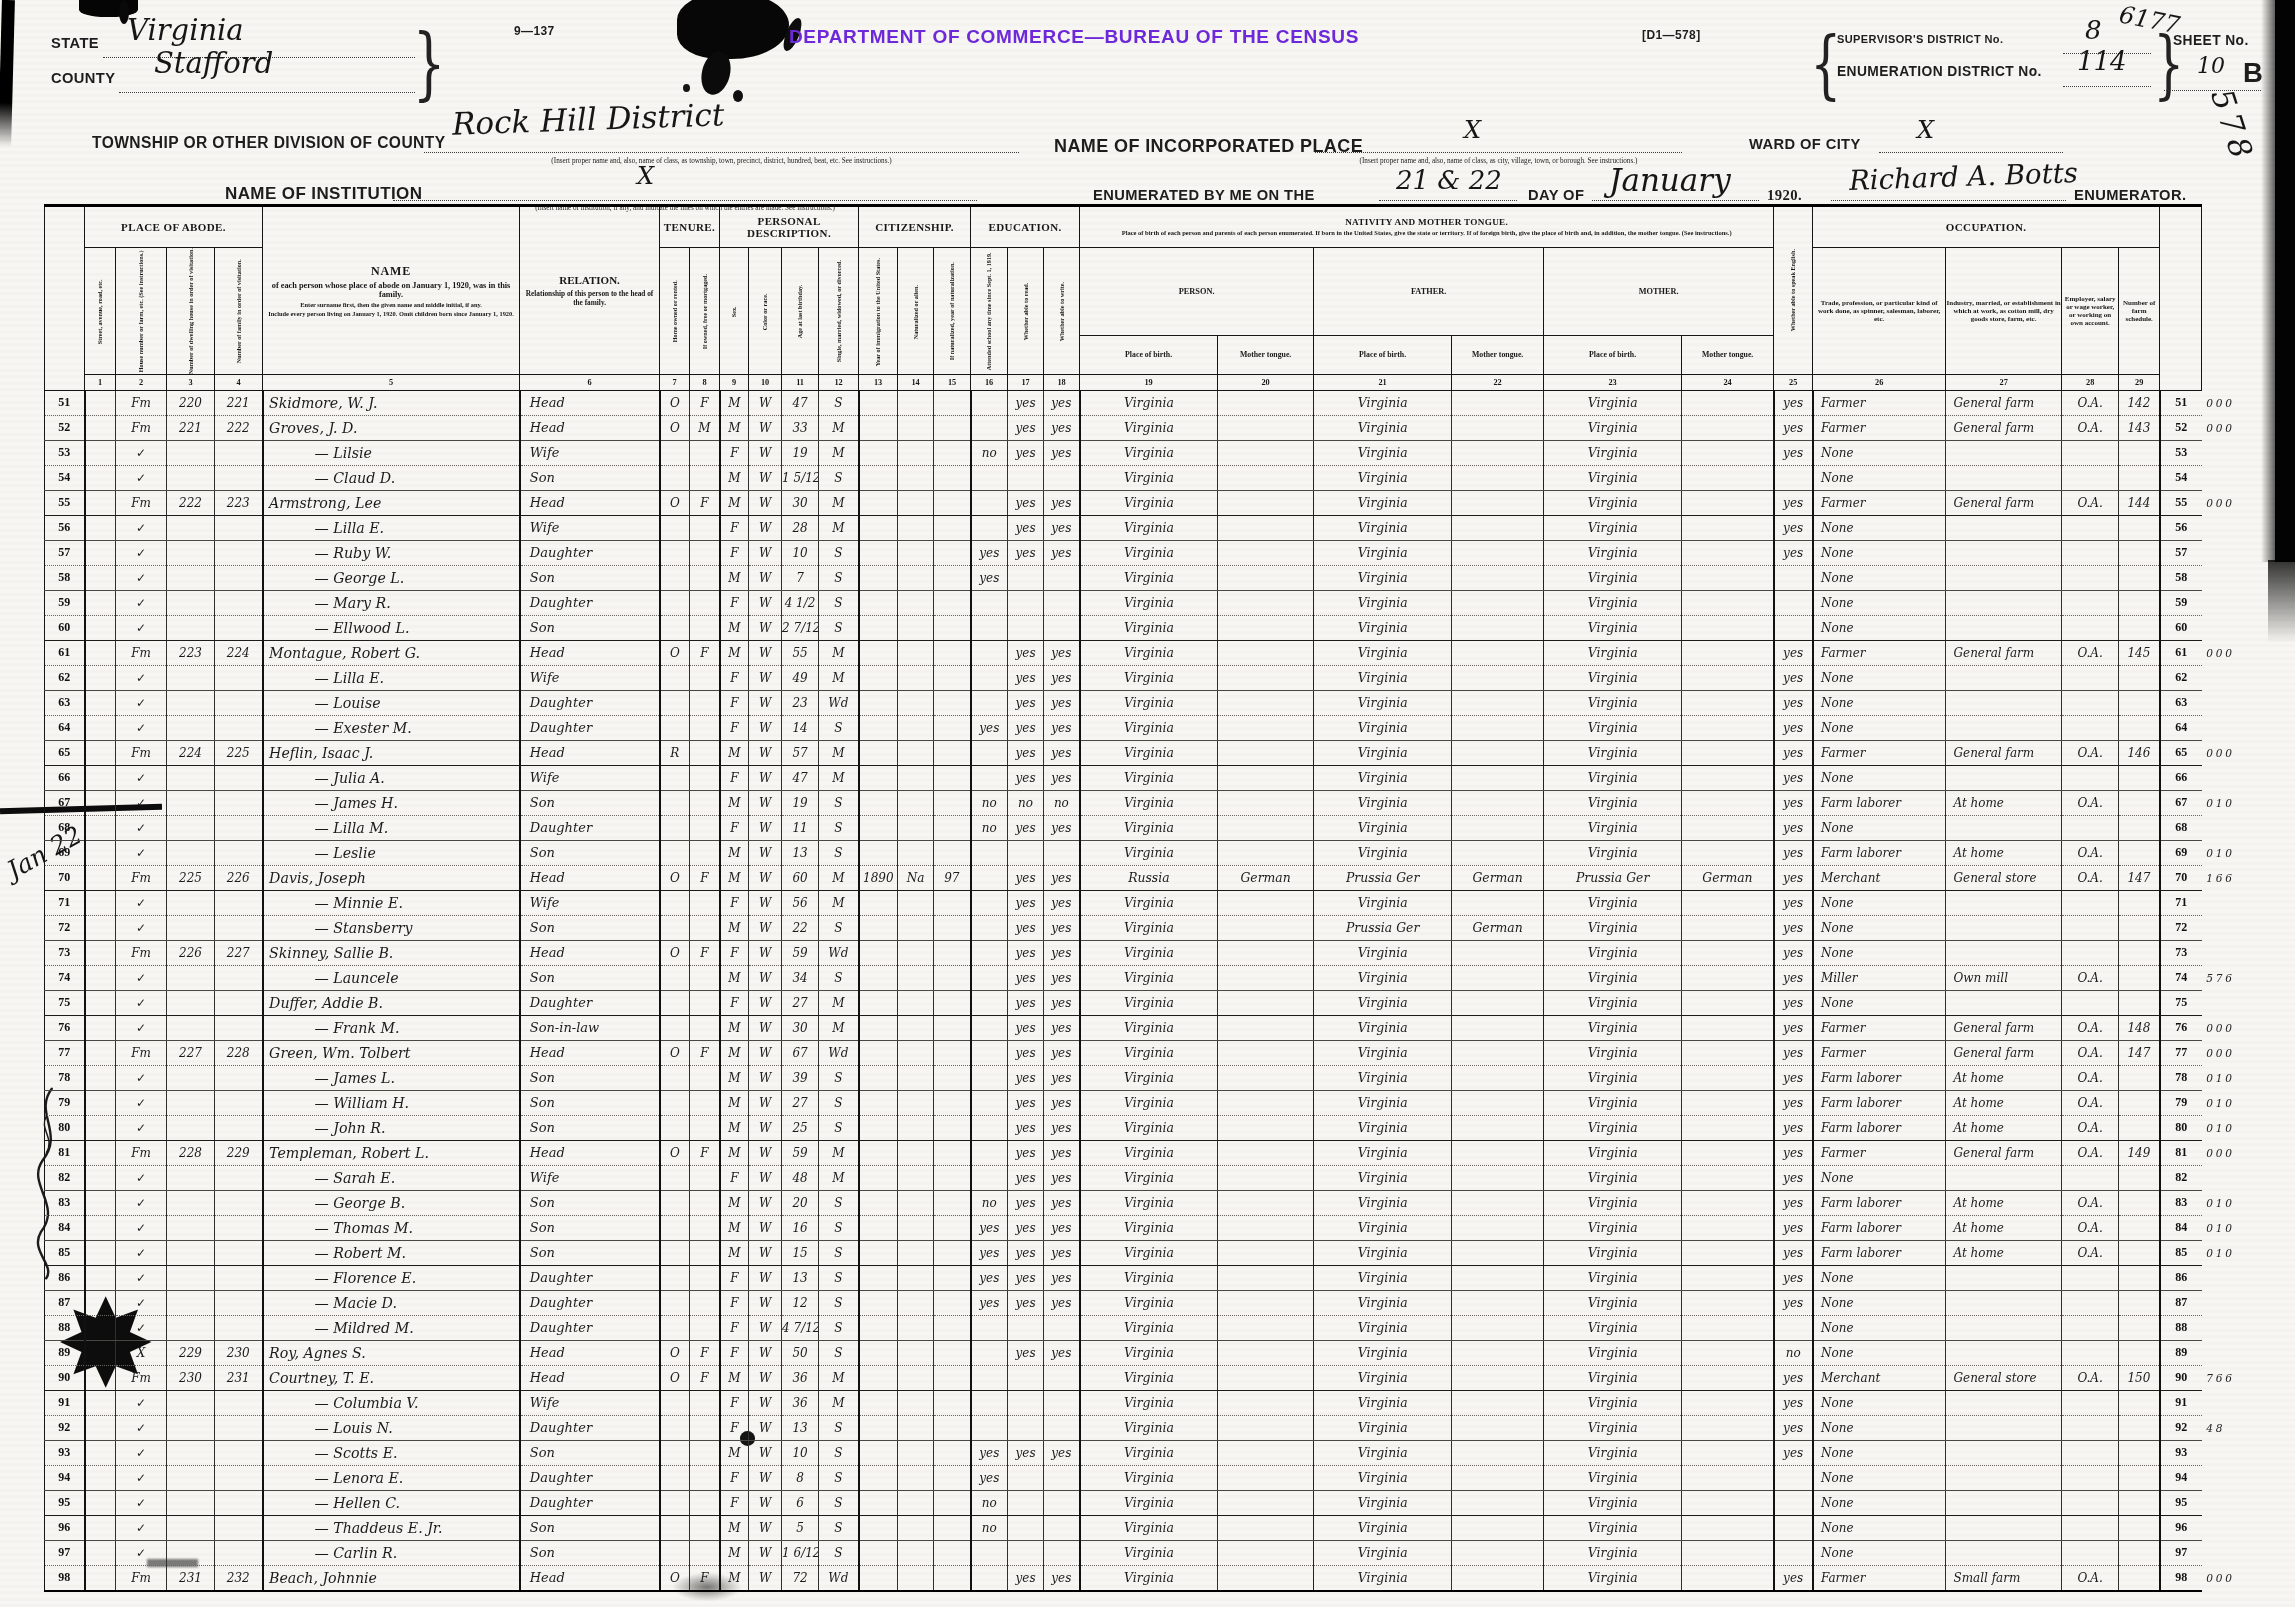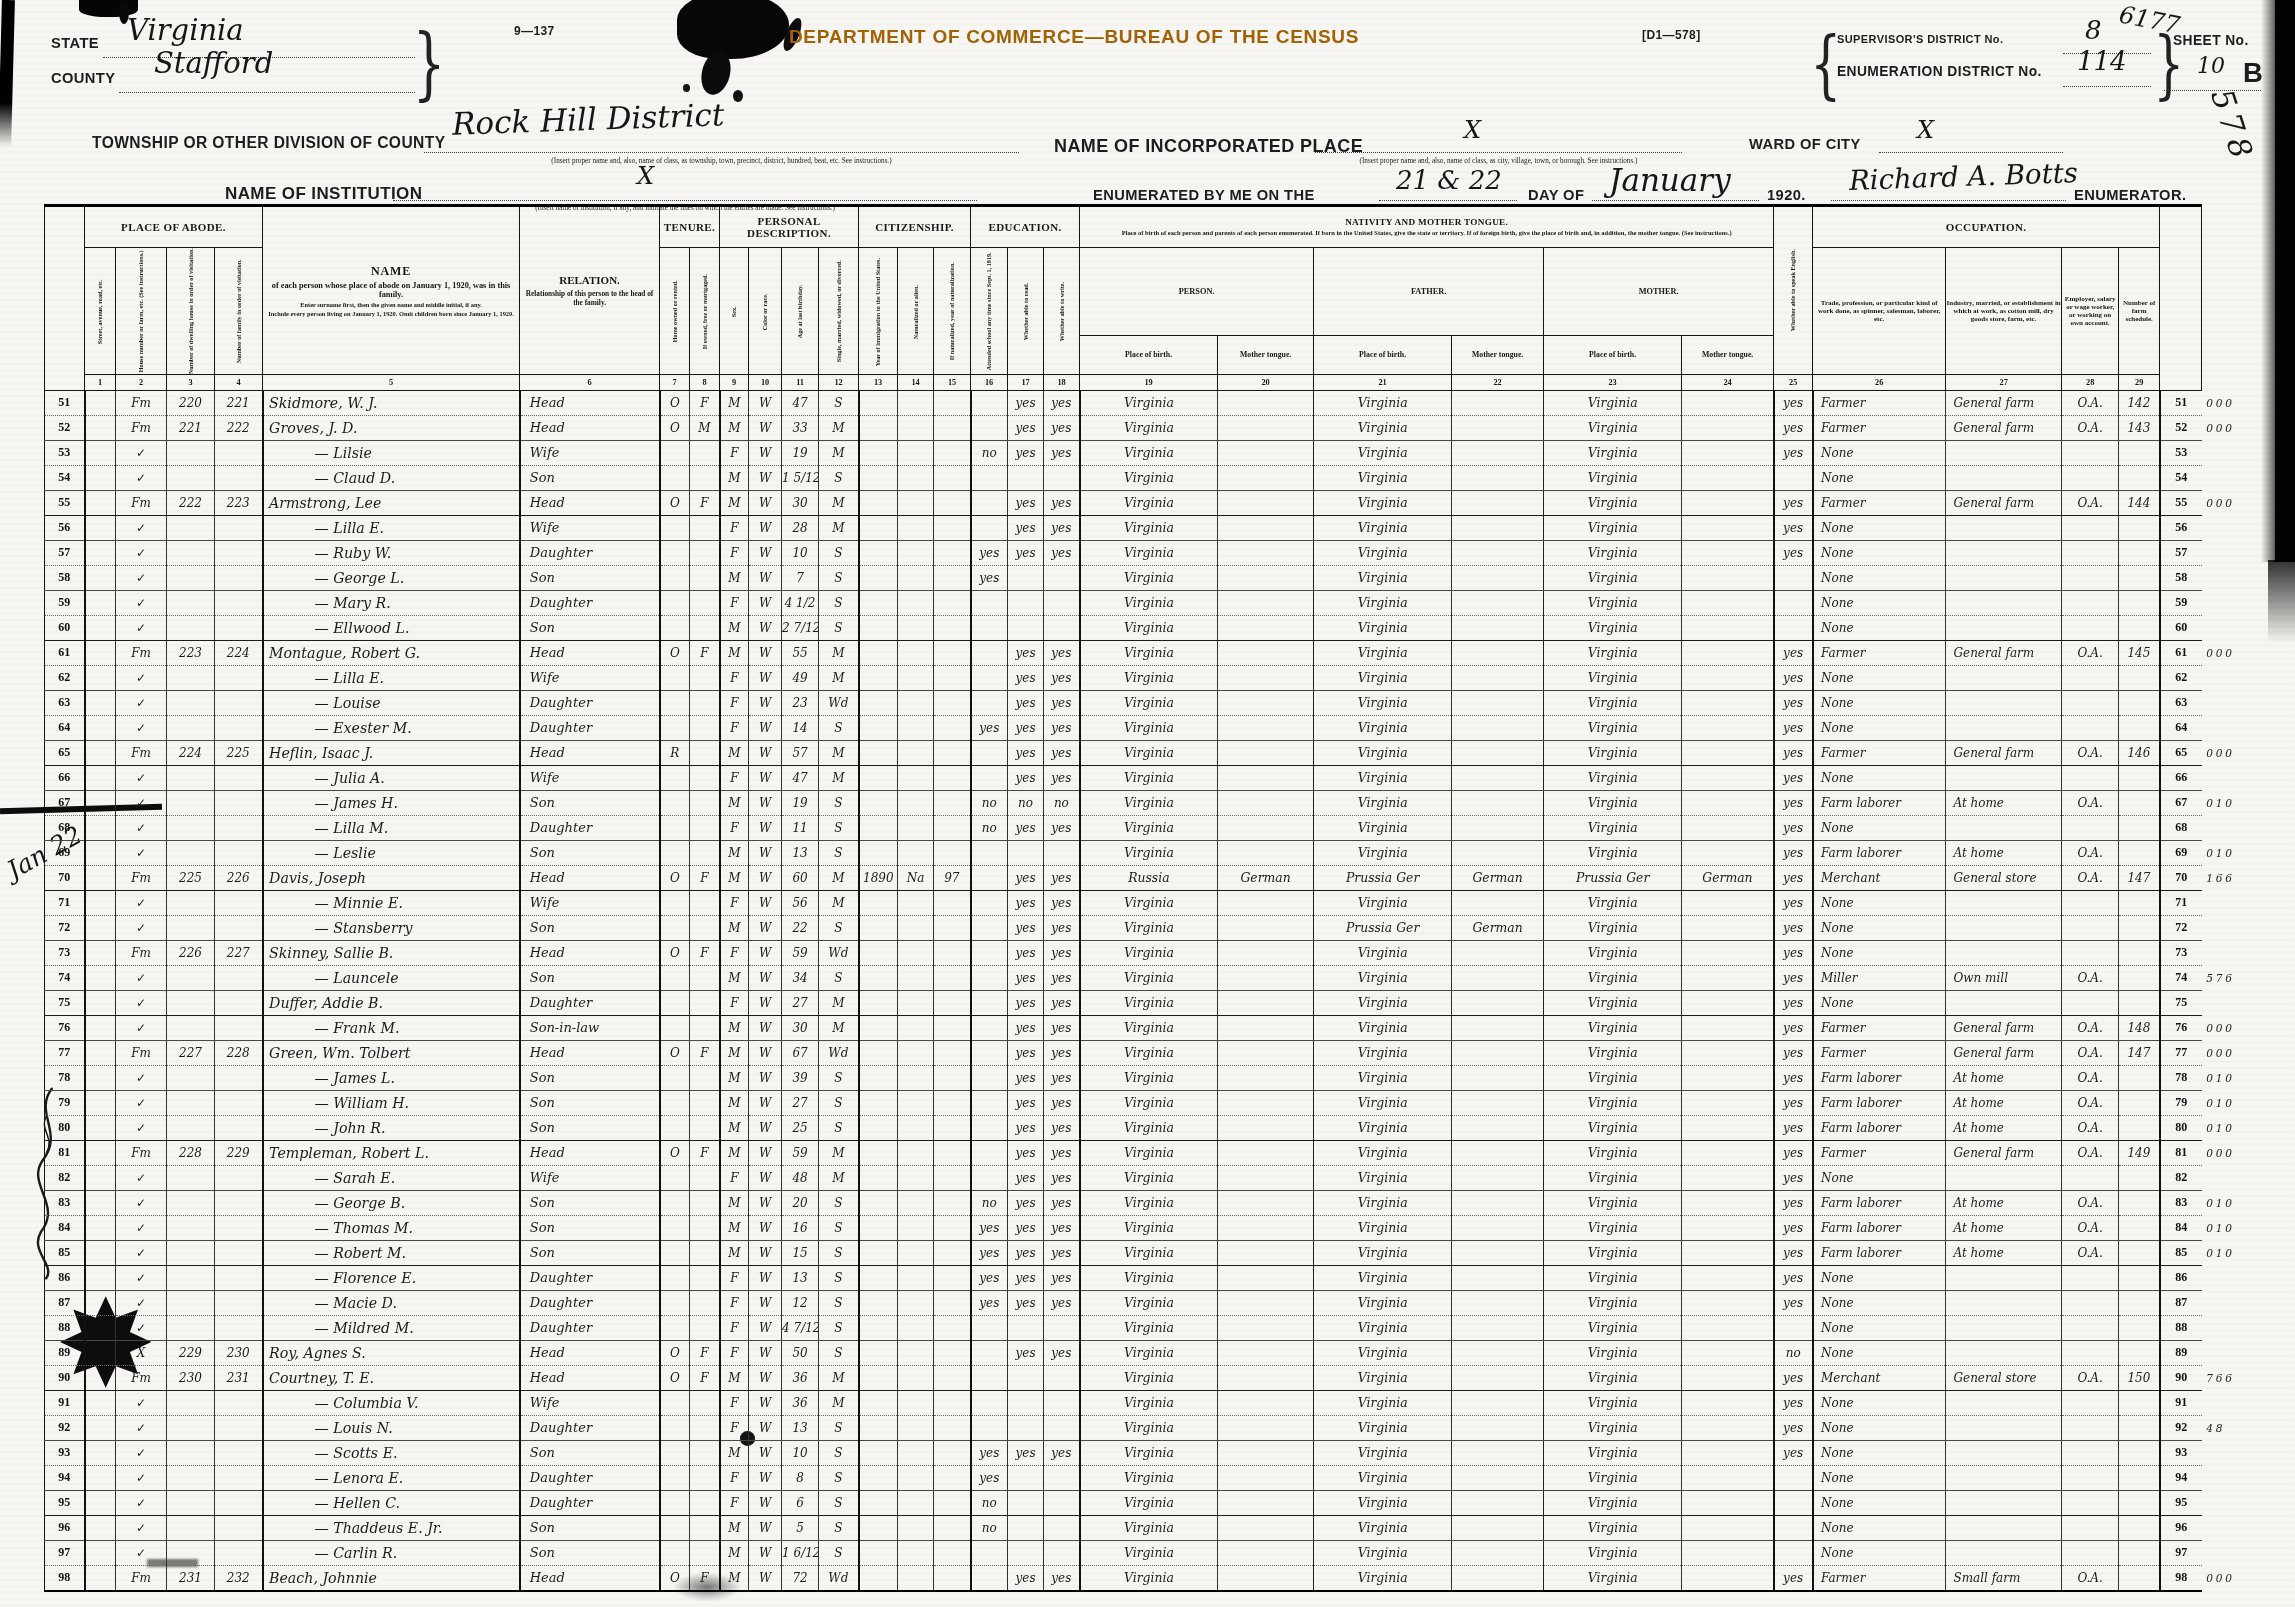--- a/index.html
+++ b/index.html
@@ -10,21 +10,21 @@
 
   
   .lbl{position:absolute;font-family:"Liberation Sans",sans-serif;font-weight:bold;font-size:14.7px;
     letter-spacing:0.4px;color:#1d1d1d;white-space:nowrap;}
   .lbl.sm{font-size:12px;}
   .fine{position:absolute;font-size:7.8px;font-family:"Liberation Serif",serif;color:#222;
     text-align:center;white-space:nowrap;transform:scale(.92);}
   .dot{position:absolute;border-bottom:1.8px dotted #3c3c3c;height:0;}
   .hwv{position:absolute;font-family:"DejaVu Serif",serif;font-style:italic;color:#161616;white-space:nowrap;}
   .brace{position:absolute;font-family:"DejaVu Serif",serif;font-weight:normal;color:#222;transform:scaleX(.65);}
-  .bigtitle{position:absolute;font-family:"Liberation Sans",sans-serif;font-weight:bold;color:#a16207;
+  .bigtitle{position:absolute;font-family:"Liberation Sans",sans-serif;font-weight:bold;color:#6d28d9;
     text-align:center;white-space:nowrap;}
 
   
   .art{position:absolute;pointer-events:none;}
 
   
   table#grid{position:absolute;left:44px;top:204px;width:2204px;border-collapse:collapse;table-layout:fixed;}
   #grid th,#grid td{padding:0;margin:0;overflow:hidden;}
   #grid thead th{border:1.4px solid #151515;font-family:"Liberation Serif",serif;font-weight:bold;
     text-align:center;vertical-align:middle;color:#171717;}
@@ -139,21 +139,21 @@
   <span class="hwv" style="left:637px;top:162px;font-size:24px;">X</span>
   <div class="dot" style="left:393px;top:200px;width:584px;"></div>
   <div class="fine" style="left:393px;top:203px;width:584px;">(Insert name of institution, if any, and indicate the lines on which the entries are made.  See instructions.)</div>
 
   <span class="lbl" style="left:1093px;top:187px;font-size:14.7px;">ENUMERATED BY ME ON THE</span>
   <span class="hwv" style="left:1396px;top:165px;font-size:26px;">21 &amp; 22</span>
   <div class="dot" style="left:1379px;top:200px;width:138px;"></div>
   <span class="lbl" style="left:1528px;top:187px;font-size:14.7px;">DAY OF</span>
   <span class="hwv" style="left:1609px;top:162px;font-size:31px;">January</span>
   <div class="dot" style="left:1592px;top:200px;width:167px;"></div>
-  <span class="lbl" style="left:1767px;top:187px;font-size:14.7px;">1920.</span>
+  <span class="lbl" style="left:1767px;top:187px;font-size:14.7px;font-family:Liberation Serif, serif;">1920.</span>
   <span class="hwv" style="left:1849px;top:160px;font-size:27.5px;transform:rotate(-2deg);">Richard A. Botts</span>
   <div class="dot" style="left:1831px;top:200px;width:235px;"></div>
   <span class="lbl" style="left:2074px;top:187px;font-size:14.7px;">ENUMERATOR.</span>
 
   <table id="grid">
     <colgroup>
       <col style="width:40px">
         <col style="width:31px">
         <col style="width:51px">
         <col style="width:48px">

